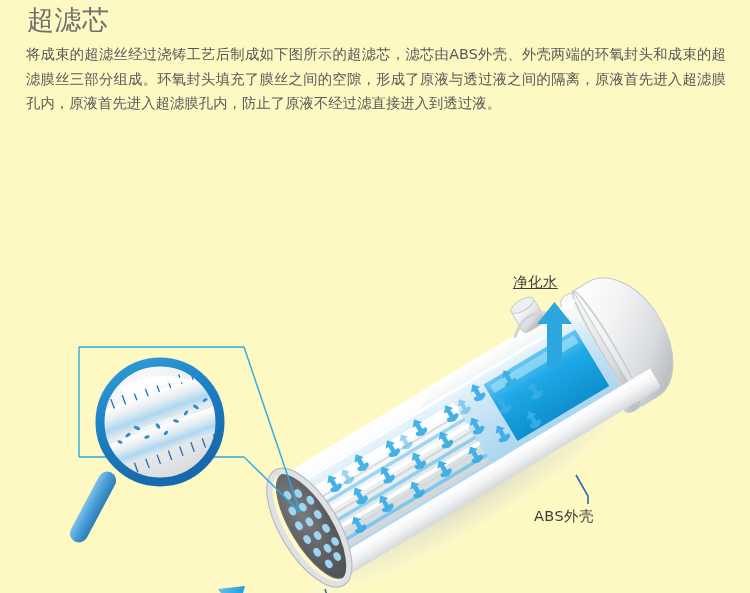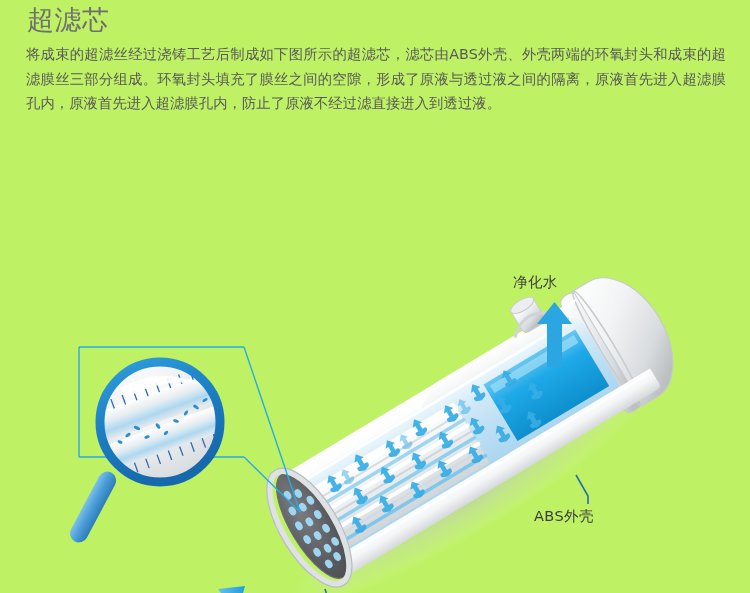--- a/index.html
+++ b/index.html
@@ -8,21 +8,21 @@
     padding: 0;
     background: #ffffff;
   }
   body {
     font-family: "DejaVu Sans", "Liberation Sans", sans-serif;
   }
   #page {
     position: relative;
     width: 750px;
     height: 593px;
-    background: #bef264;
+    background: #fef9c3;
     overflow: hidden;
   }
 
   
   #header {
     position: absolute;
     left: 0;
     top: 0;
     width: 750px;
     padding: 0;
@@ -68,21 +68,21 @@
   
   .label {
     position: absolute;
     font-size: 14.5px;
     line-height: 17px;
     color: #3c3c3c;
     white-space: nowrap;
     letter-spacing: 0.4px;
   }
   #label-fiber      { left: 105px; top: 192px; }
-  #label-pure-water { left: 513px; top: 144px; }
+  #label-pure-water { left: 513px; top: 144px; text-decoration: underline; }
   #label-abs-shell  { left: 534px; top: 378px; text-align: center; }
 </style>
 </head>
 <body>
 
 <div id="page">
 
   <div id="header">
     <div id="page-title">超滤芯</div>
     <div id="intro">

